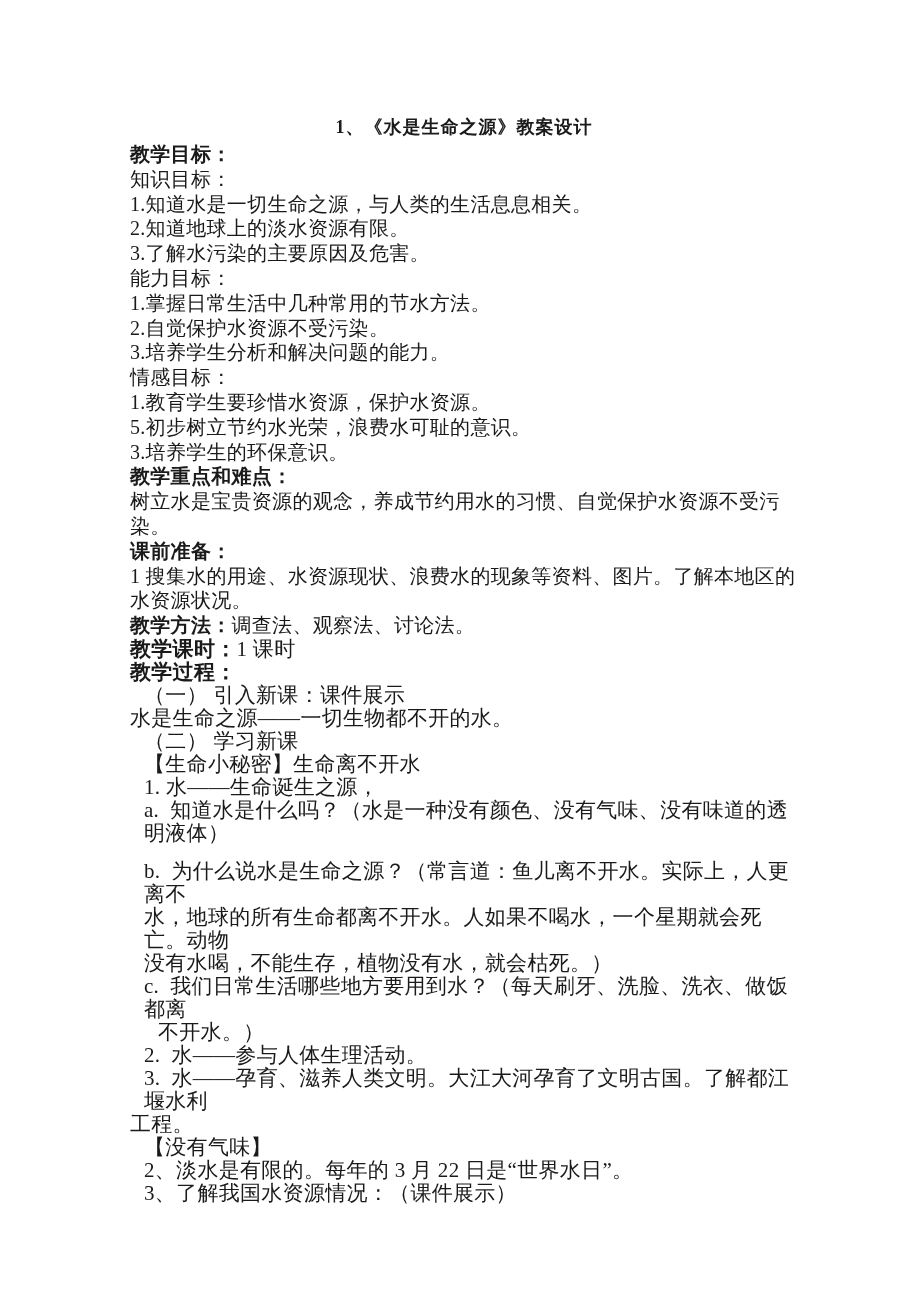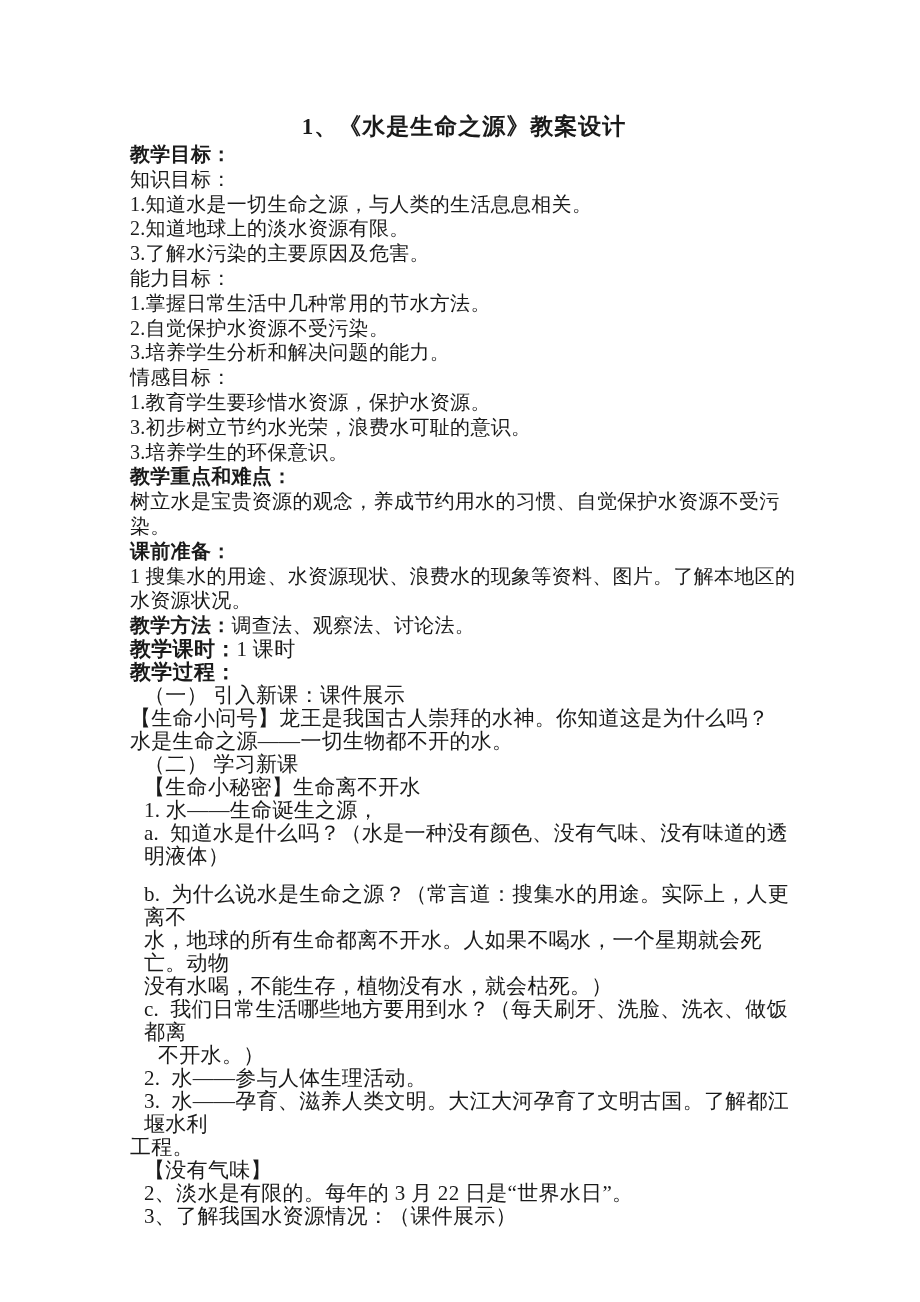--- a/index.html
+++ b/index.html
@@ -7,21 +7,21 @@
   .page{
     box-sizing:border-box;
     width:920px;height:1302px;
     padding:112px 122px 0 130px;
     background:#ffffff;
     color:#1a1a1a;
     font-family:"Liberation Serif","DejaVu Serif",serif;
   }
   .page p{margin:0;white-space:pre-wrap;}
   .title{
-    font-size:23px;line-height:30px;font-weight:bold;
+    font-size:18px;line-height:30px;font-weight:bold;
     text-align:center;letter-spacing:1px;
     margin:0 0 40px 0;
   }
   .t16{font-size:20px;line-height:24.8px;letter-spacing:0.3px;}
   .t18{font-size:21px;line-height:23px;letter-spacing:0.3px;}
   .bold{font-weight:bold;margin-top:12px;}
   .ind1{padding-left:14px;}
   .ind2{padding-left:28px;}
   .gap{height:15px;}
 </style>
@@ -36,43 +36,42 @@
   <p class="t16">知识目标：</p>
   <p class="t16">1.知道水是一切生命之源，与人类的生活息息相关。</p>
   <p class="t16">2.知道地球上的淡水资源有限。</p>
   <p class="t16">3.了解水污染的主要原因及危害。</p>
   <p class="t16">能力目标：</p>
   <p class="t16">1.掌握日常生活中几种常用的节水方法。</p>
   <p class="t16">2.自觉保护水资源不受污染。</p>
   <p class="t16">3.培养学生分析和解决问题的能力。</p>
   <p class="t16">情感目标：</p>
   <p class="t16">1.教育学生要珍惜水资源，保护水资源。</p>
-  <p class="t16">3.初步树立节约水光荣，浪费水可耻的意识。</p>
+  <p class="t16">5.初步树立节约水光荣，浪费水可耻的意识。</p>
   <p class="t16">3.培养学生的环保意识。</p>
 
   <p class="t16 bold">教学重点和难点：</p>
   <p class="t16">树立水是宝贵资源的观念，养成节约用水的习惯、自觉保护水资源不受污染。</p>
 
   <p class="t16 bold">课前准备：</p>
   <p class="t16">1 搜集水的用途、水资源现状、浪费水的现象等资料、图片。了解本地区的水资源状况。</p>
 
   <p class="t16"><span class="bold">教学方法：</span><span>调查法、观察法、讨论法。</span></p>
 
   <p class="t18"><span class="bold">教学课时：</span><span>1 课时</span></p>
 
   <p class="t18 bold">教学过程：</p>
   <p class="t18 ind1">（一） 引入新课：课件展示</p>
-  <p class="t18">【生命小问号】龙王是我国古人崇拜的水神。你知道这是为什么吗？</p>
   <p class="t18">水是生命之源——一切生物都不开的水。</p>
   <p class="t18 ind1">（二） 学习新课</p>
   <p class="t18 ind1">【生命小秘密】生命离不开水</p>
   <p class="t18 ind1">1. 水——生命诞生之源，</p>
   <p class="t18 ind1">a.  知道水是什么吗？（水是一种没有颜色、没有气味、没有味道的透明液体）</p>
   <div class="gap"></div>
-  <p class="t18 ind1">b.  为什么说水是生命之源？（常言道：搜集水的用途。实际上，人更离不</p>
+  <p class="t18 ind1">b.  为什么说水是生命之源？（常言道：鱼儿离不开水。实际上，人更离不</p>
   <p class="t18 ind1">水，地球的所有生命都离不开水。人如果不喝水，一个星期就会死亡。动物</p>
   <p class="t18 ind1">没有水喝，不能生存，植物没有水，就会枯死。）</p>
   <p class="t18 ind1">c.  我们日常生活哪些地方要用到水？（每天刷牙、洗脸、洗衣、做饭都离</p>
   <p class="t18 ind2">不开水。）</p>
   <p class="t18 ind1">2.  水——参与人体生理活动。</p>
   <p class="t18 ind1">3.  水——孕育、滋养人类文明。大江大河孕育了文明古国。了解都江堰水利</p>
   <p class="t18">工程。</p>
   <p class="t18 ind1">【没有气味】</p>
   <p class="t18 ind1">2、淡水是有限的。每年的 3 月 22 日是“世界水日”。</p>
   <p class="t18 ind1">3、了解我国水资源情况：（课件展示）</p>

